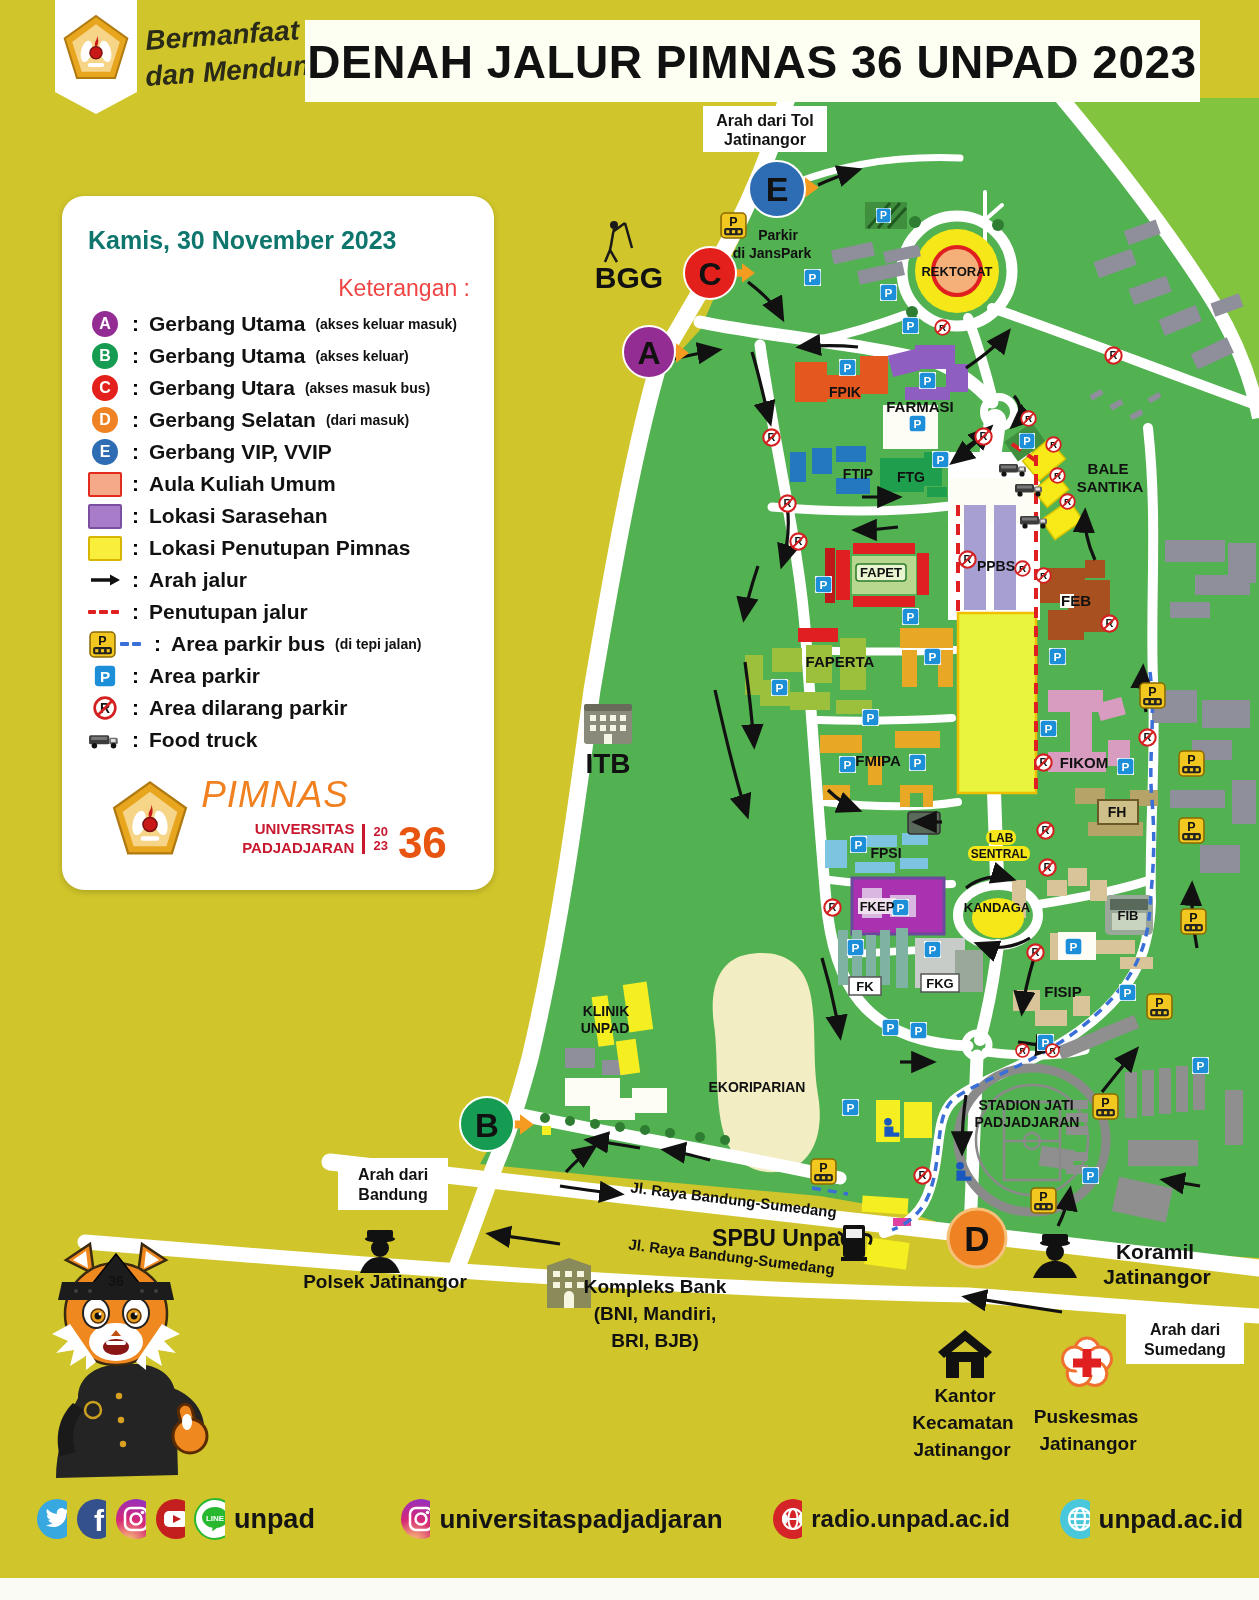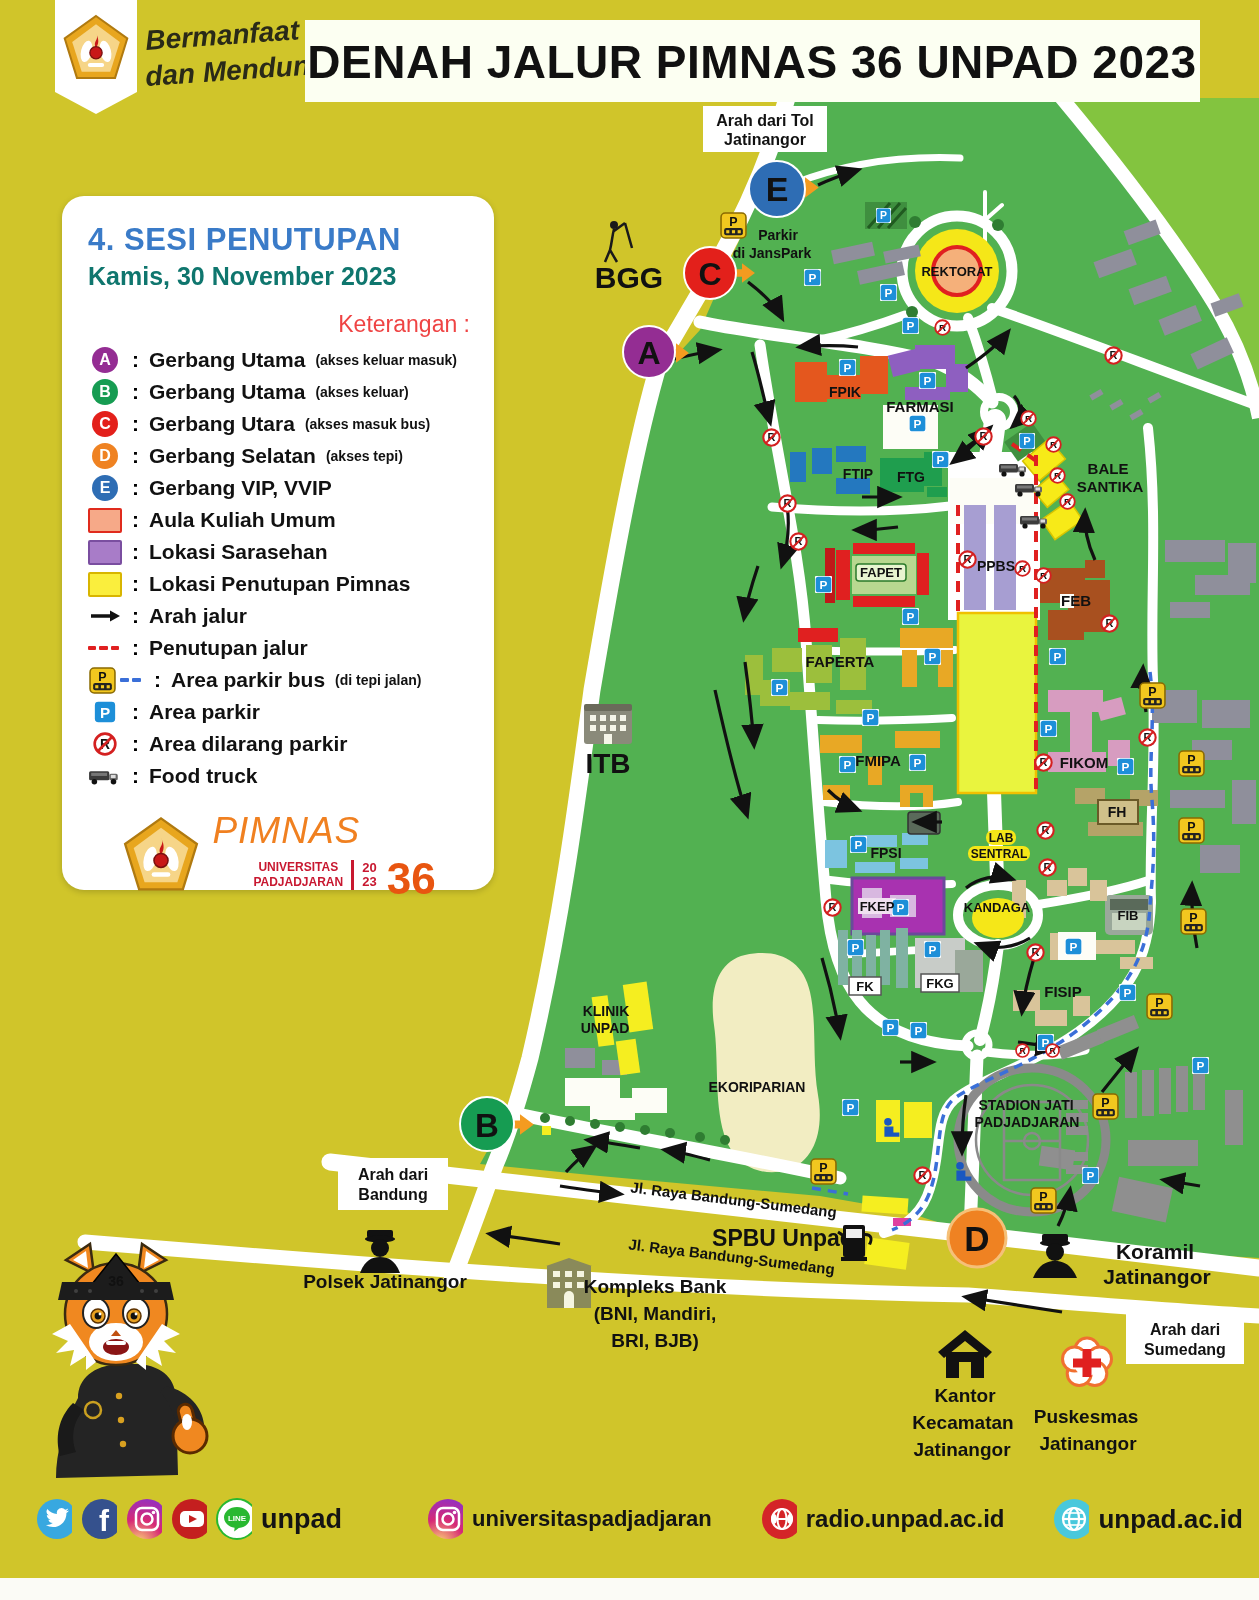--- a/index.html
+++ b/index.html
@@ -23,21 +23,21 @@
   .swatch{width:38px;height:21px;border:2.5px solid #999;border-radius:2px;}
   .llab{font-size:21px;font-weight:700;color:#111;white-space:nowrap;}
   .lnote{font-size:14px;font-weight:700;color:#111;white-space:nowrap;}
   .colon{font-size:21px;font-weight:700;}
   .rdash{display:inline-block;width:9px;height:4px;margin-right:3px;border-radius:1px;}
   .bdash{display:inline-block;width:9px;height:4px;margin-right:3px;border-radius:1px;}
   .logoRow{display:flex;align-items:center;justify-content:center;gap:12px;margin-top:22px;}
   .pimnasTxt{line-height:1;}
   .pimnasTxt .pname{font-size:37px;font-weight:400;color:#f08020;font-style:italic;letter-spacing:1px;}
   .psub{display:flex;align-items:center;gap:8px;margin-top:4px;}
-  .uni{font-size:12px;font-weight:800;color:#c81830;text-align:center;line-height:1.25;margin-left:41px;}
+  .uni{font-size:15px;font-weight:800;color:#c81830;text-align:right;line-height:1.25;margin-left:41px;}
   .ybar{width:3px;height:30px;background:#c81830;}
   .yr{font-size:13px;font-weight:800;color:#c81830;line-height:1.1;}
   .big36{font-size:44px;font-weight:900;color:#e85510;margin-left:2px;position:relative;top:4px;}
   
   .footer{position:absolute;left:0;top:1490px;width:1259px;height:58px;display:flex;
           align-items:center;gap:9px;padding-left:36px;box-sizing:border-box;}
   .ftext{font-size:27px;font-weight:800;color:#141414;margin-right:16px;}
   .botstrip{position:absolute;left:0;top:1578px;width:1259px;height:22px;background:#fbfbf6;}
 </style>
 </head>
@@ -728,21 +728,20 @@
     <polygon points="44,44 152,44 156,62 40,62" fill="#1c1c1c"></polygon>
     <circle cx="58" cy="53" r="2" fill="#3f3f3f"></circle>
         <circle cx="72" cy="53" r="2" fill="#3f3f3f"></circle>
     <circle cx="124" cy="53" r="2" fill="#3f3f3f"></circle>
         <circle cx="138" cy="53" r="2" fill="#3f3f3f"></circle>
     <text x="98" y="48" class="ml" font-size="14" fill="#d8a020">36</text>
   </g>
 </svg>
 
 <div class="legend">
-  <div class="session">4. SESI PENUTUPAN</div>
   <div class="sdate">Kamis, 30 November 2023</div>
   <div class="khead">Keterangan :</div>
 
   <div class="lrow">
     <span class="ic">
           <span class="gcirc" style="background: rgb(148, 45, 147);">A</span>
         </span>
     <span class="colon">:</span>
     <span class="llab">Gerbang Utama</span>
     <span class="lnote">(akses keluar masuk)</span>
@@ -762,21 +761,21 @@
     <span class="colon">:</span>
     <span class="llab">Gerbang Utara</span>
     <span class="lnote">(akses masuk bus)</span>
   </div>
   <div class="lrow">
     <span class="ic">
           <span class="gcirc" style="background: rgb(239, 130, 34);">D</span>
         </span>
     <span class="colon">:</span>
     <span class="llab">Gerbang Selatan</span>
-    <span class="lnote">(akses tepi)</span>
+    <span class="lnote">(dari masuk)</span>
   </div>
   <div class="lrow">
     <span class="ic">
           <span class="gcirc" style="background: rgb(46, 109, 180);">E</span>
         </span>
     <span class="colon">:</span>
     <span class="llab">Gerbang VIP, VVIP</span>
   </div>
 
   <div class="lrow">
@@ -908,21 +907,21 @@
     <text x="21" y="23" font-size="8" font-weight="bold" fill="#fff" text-anchor="middle">LINE</text>
   </svg>
   <span class="ftext">unpad</span>
 
   <svg width="42" height="42" style="margin-left:60px">
     <circle cx="21" cy="21" r="20" fill="url(#igg)"></circle>
     <rect x="10" y="10" width="22" height="22" rx="6" fill="none" stroke="#fff" stroke-width="2.5"></rect>
     <circle cx="21" cy="21" r="5.5" fill="none" stroke="#fff" stroke-width="2.5"></circle>
     <circle cx="27.5" cy="14.5" r="1.8" fill="#fff"></circle>
   </svg>
-  <span class="ftext" style="font-size:22px">universitaspadjadjaran</span>
+  <span class="ftext" style="font-size:26px">universitaspadjadjaran</span>
 
   <svg width="42" height="42" style="margin-left:24px">
     <circle cx="21" cy="21" r="20" fill="#d42428"></circle>
     <circle cx="21" cy="21" r="10" fill="none" stroke="#fff" stroke-width="2"></circle>
     <ellipse cx="21" cy="21" rx="4.5" ry="10" fill="none" stroke="#fff" stroke-width="2"></ellipse>
     <line x1="11" y1="21" x2="31" y2="21" stroke="#fff" stroke-width="2"></line>
     <ellipse cx="13" cy="21" rx="3" ry="5" fill="#fff"></ellipse>
         <ellipse cx="29" cy="21" rx="3" ry="5" fill="#fff"></ellipse>
   </svg>
   <span class="ftext" style="font-size:24px">radio.unpad.ac.id</span>

